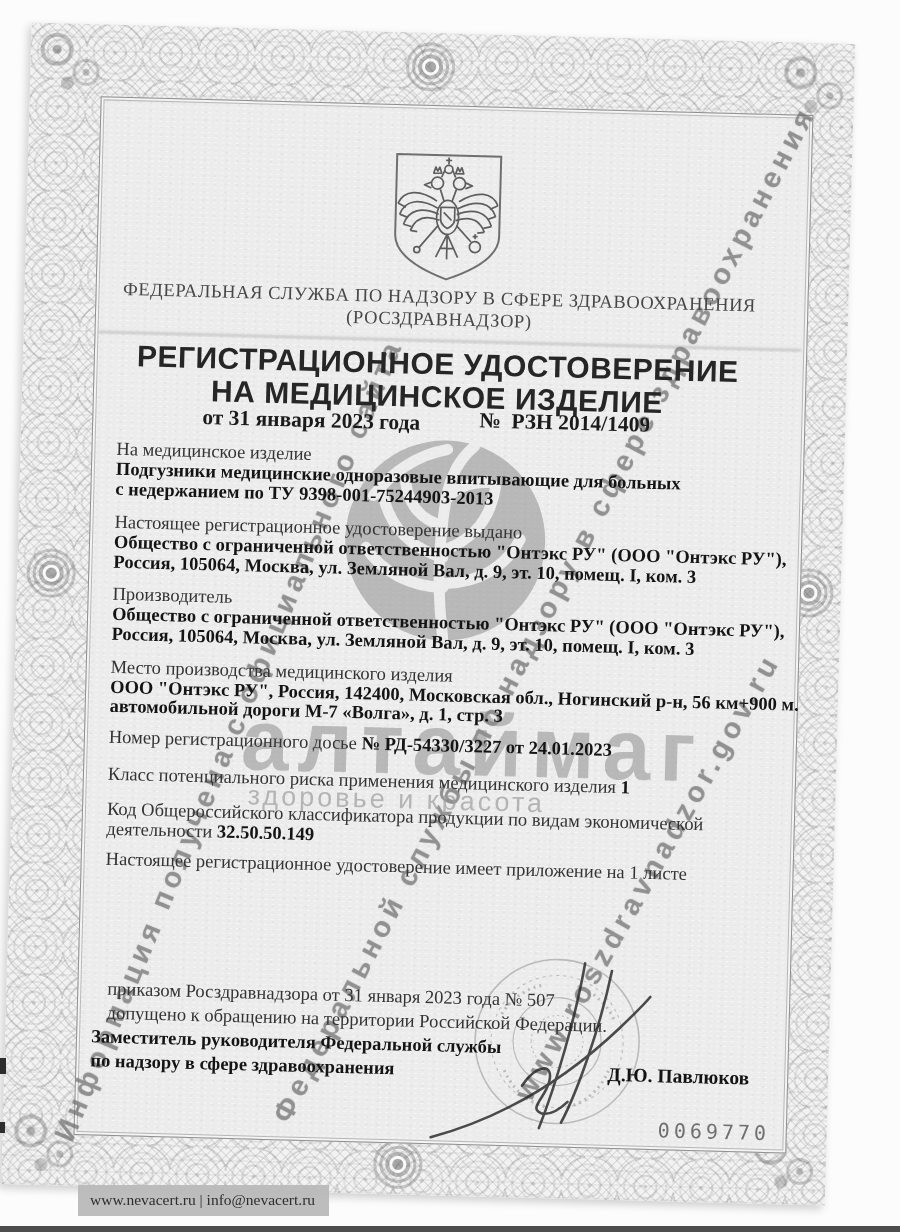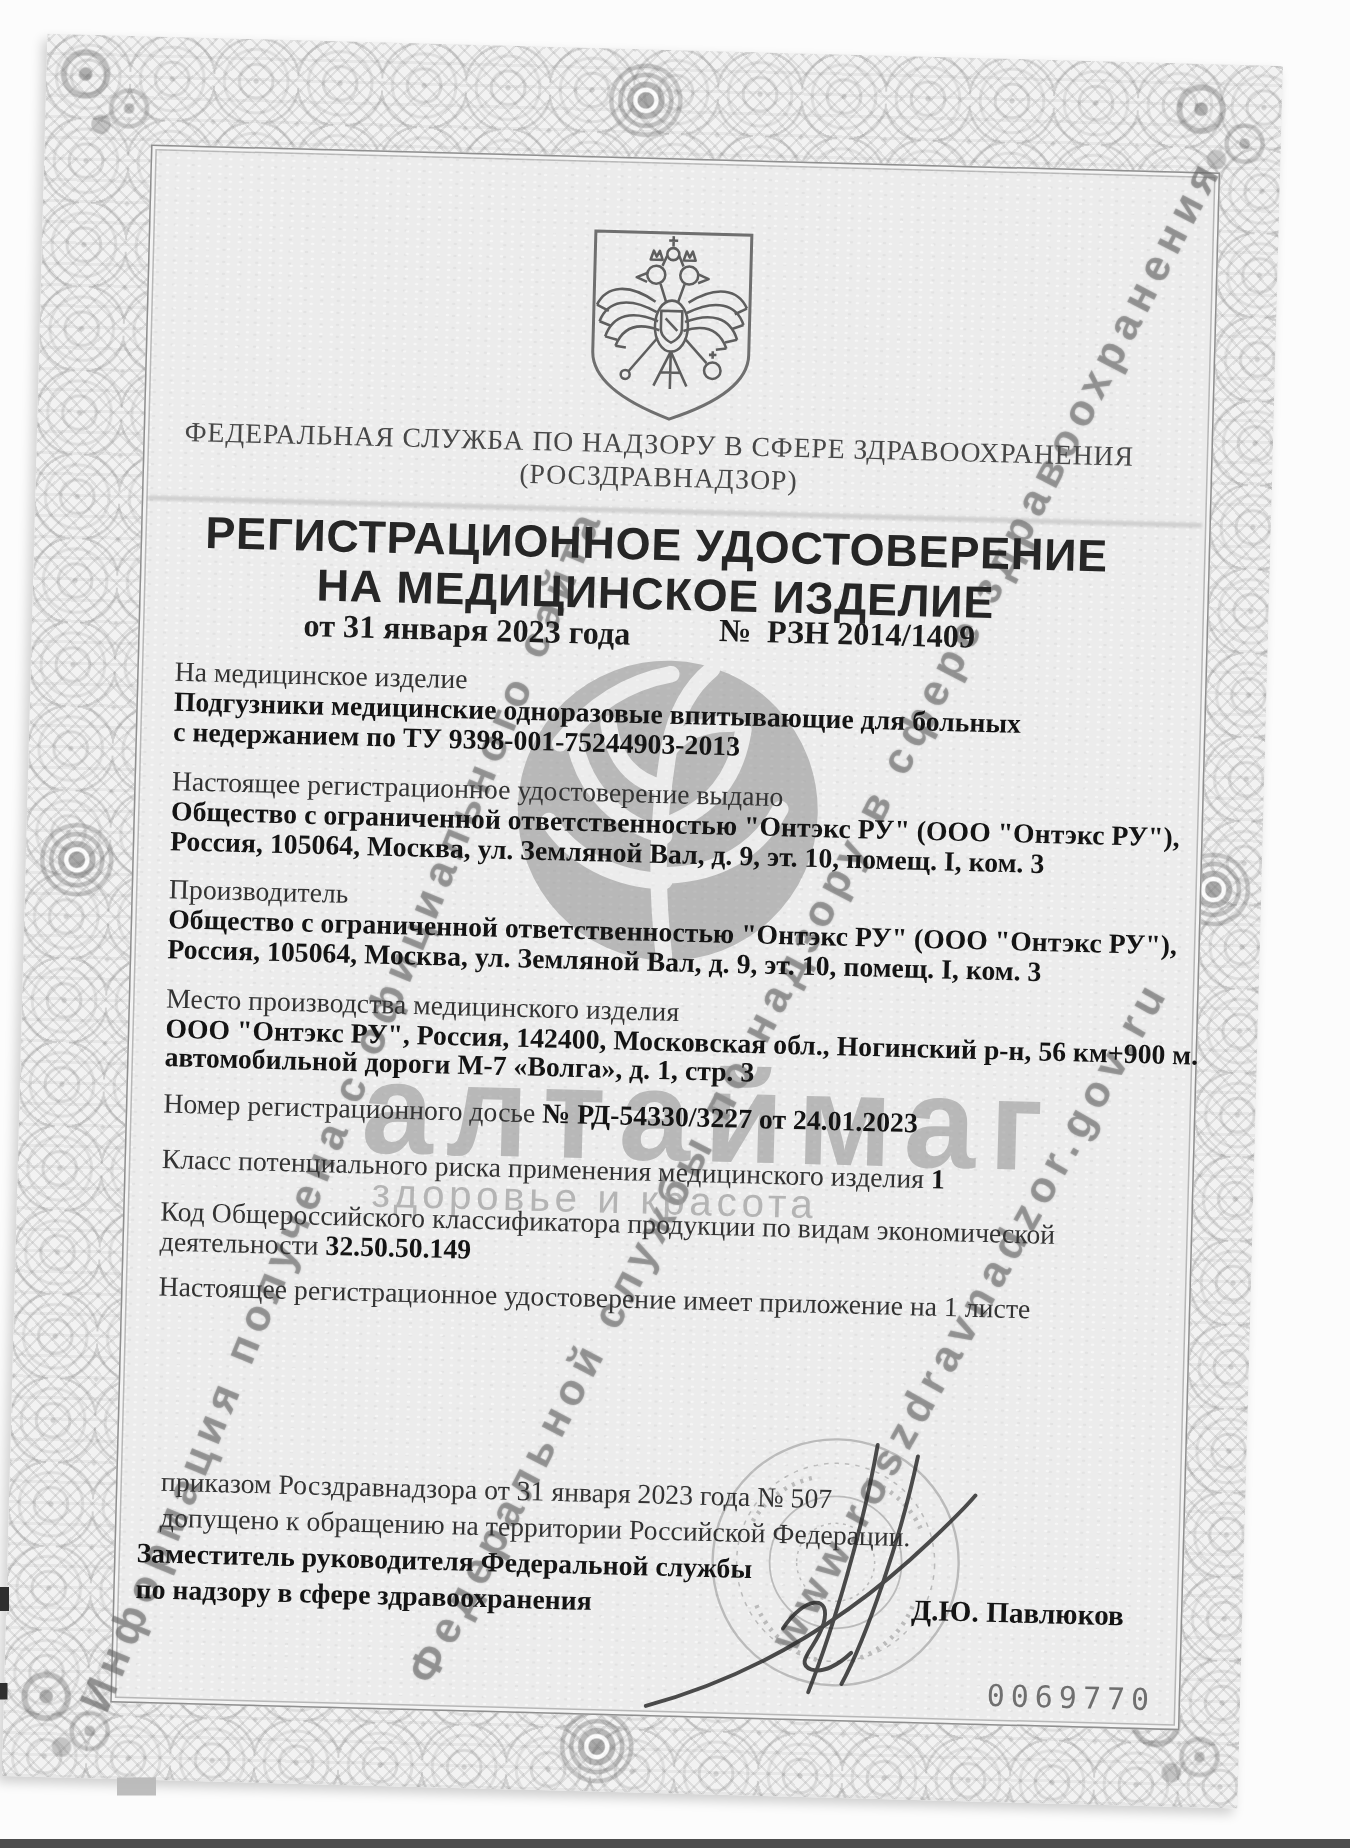--- a/index.html
+++ b/index.html
@@ -251,18 +251,19 @@
         <path d="M28,226 C95,206 158,168 214,112 C226,100 236,90 244,80"></path>
         <path d="M178,48 C170,102 152,170 136,214"></path>
         <path d="M205,55 C195,110 174,176 158,208"></path>
         <path d="M118,172 c14,-22 32,-24 27,-4 c-4,16 -20,27 -7,31 c8,2 18,-4 26,-12"></path>
       </g>
     </svg>
 
   </div>
 
   <div class="footer-box">
+    <div>www.nevacert.ru | info@nevacert.ru</div>
   </div>
   <div class="bottom-band"></div>
   <div class="scan-mark" style="left:0;top:1058px;width:6px;height:16px;"></div>
   <div class="scan-mark" style="left:0;top:1122px;width:5px;height:11px;"></div>
 
 </div>
 
 </body></html>

